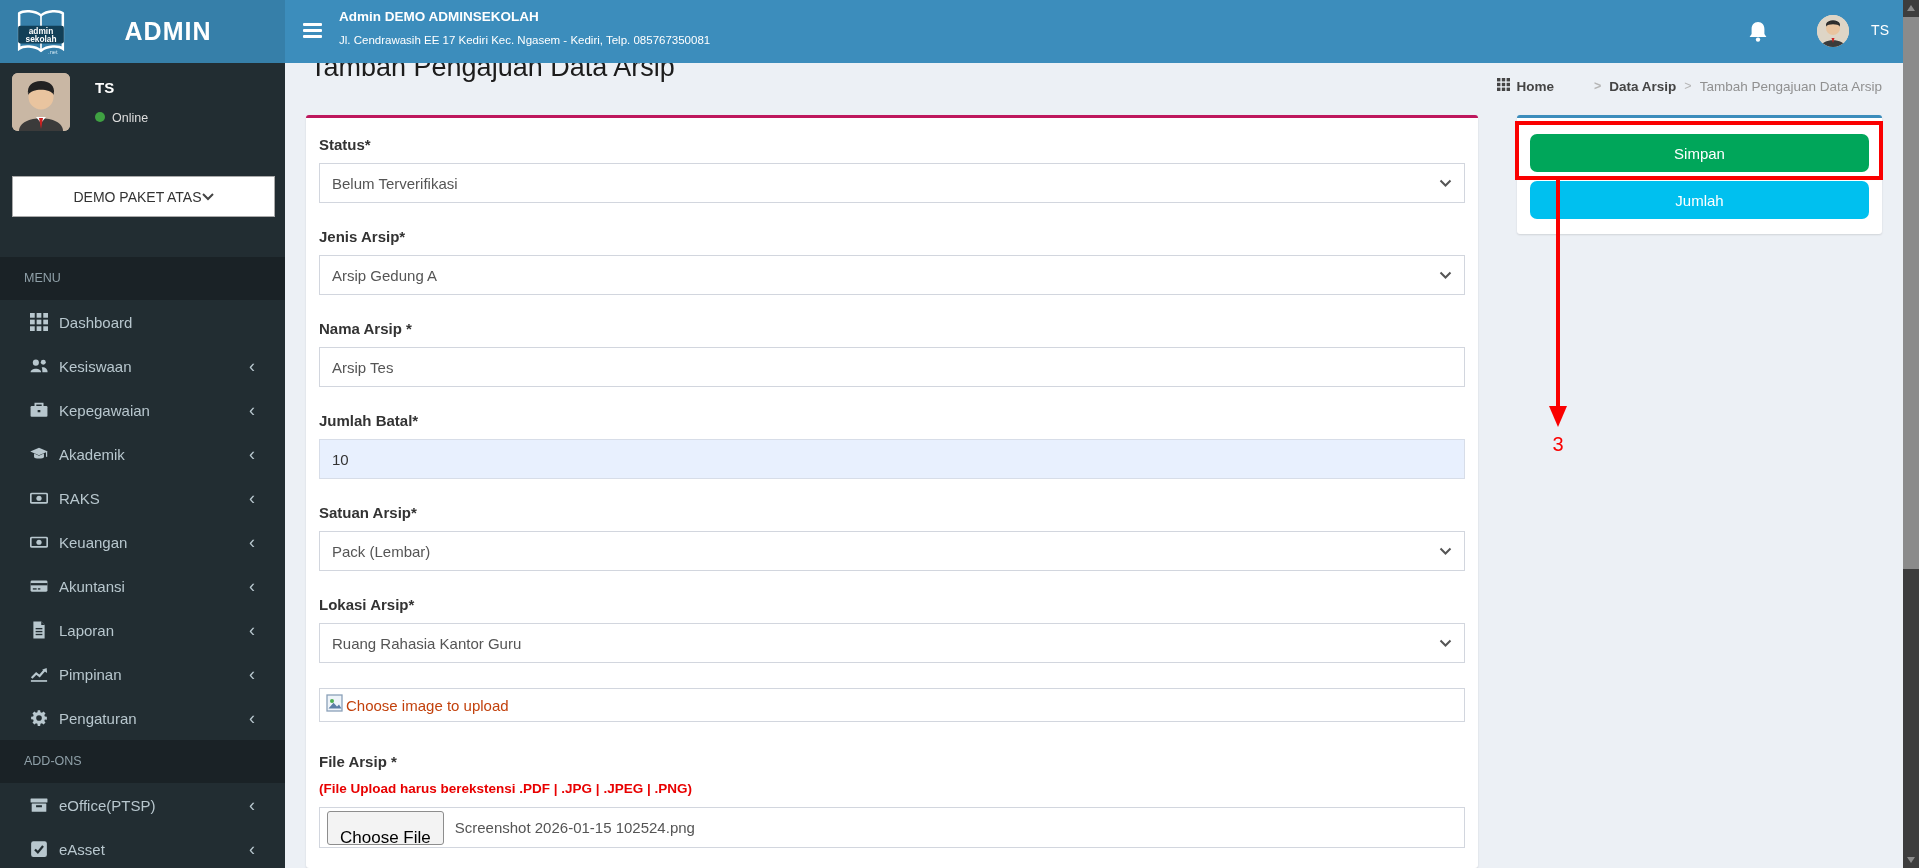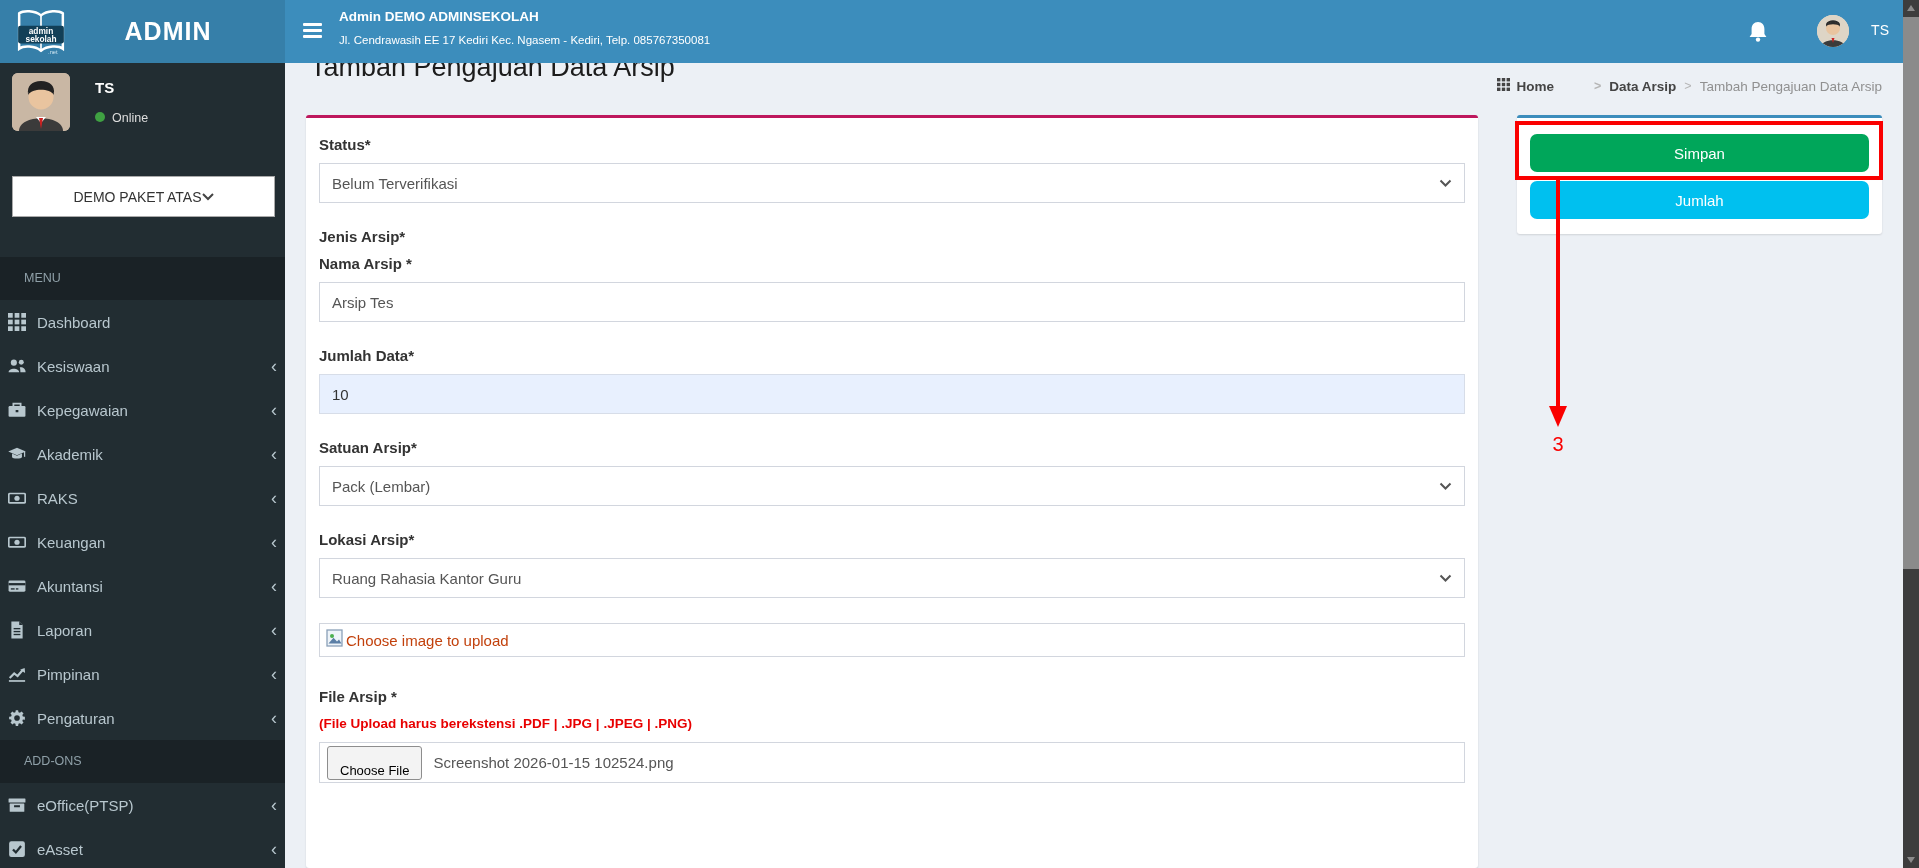--- a/index.html
+++ b/index.html
@@ -30,21 +30,21 @@
   .user-status { position:absolute; left:95px; top:48px; color:#ddd; font-size:12.5px; }
   .status-dot { display:inline-block; width:10px; height:10px; border-radius:50%; background:#3fa142; margin-right:7px; }
   .paket-select { position:absolute; left:12px; top:113px; width:263px; height:41px; background:#fff; border:1px solid #aaa;
      display:flex; align-items:center; padding:0 12px; font-size:14px; color:#333; cursor:pointer; justify-content:center; }
   .menu-header { position:absolute; left:0; width:285px; height:43px; background:#1a2226; color:#8fa0a8; font-size:12.5px; line-height:43px; padding-left:24px; }
   .hdr-menu { top:194px; }
   .hdr-addons { top:677px; }
   ul.side-menu { position:absolute; left:0; width:285px; list-style:none; }
   .menu-main { top:237px; }
   .menu-addons { top:720px; }
-  ul.side-menu li { height:44px; display:flex; align-items:center; padding:0 8px; color:#b8c7ce; font-size:15px; cursor:pointer; }
+  ul.side-menu li { height:44px; display:flex; align-items:center; padding:0 30px; color:#b8c7ce; font-size:15px; cursor:pointer; }
   ul.side-menu li .mi { width:18px; height:18px; margin-right:11px; flex:0 0 18px; }
   ul.side-menu li .chev { margin-left:auto; font-size:18px; line-height:18px; color:#b8c7ce; }
 
   
   .page-title { position:absolute; left:310px; top:52px; font-size:27px; font-weight:400; color:#1c1c1c; }
   .breadcrumb { position:absolute; left:1100px; top:78px; width:782px; display:flex; justify-content:flex-end; align-items:center; font-size:13.5px; color:#444; }
   .breadcrumb .crumb { margin-left:8px; display:flex; align-items:center; }
   .breadcrumb .crumb + .crumb::before { content:">"; color:#b5b5b5; margin-right:8px; font-size:12.5px; }
   .crumb-link { font-weight:600; color:#444; cursor:pointer;padding-left:32px; }
   .crumb-active { color:#909090; }
@@ -57,21 +57,21 @@
   .ctl { width:1146px; height:40px; border:1px solid #d2d6de; background:#fff; font-size:15px; color:#555;
     display:flex; align-items:center; padding:0 12px; margin-bottom:25px; }
   .ctl-select { justify-content:space-between; cursor:pointer; }
   input.ctl { display:block; line-height:38px; font-family:"Liberation Sans",sans-serif; }
   .ctl-autofill { background:#e8f0fe; border-color:#d7dde8; color:#333; }
   .upload-box { width:1146px; height:34px; border:1px solid #d2d6de; display:flex; align-items:center; padding:0 6px; margin-bottom:31px; cursor:pointer; }
   .upload-box .alt-text { color:#c2410c; font-size:15px; margin-left:2px; }
   .file-note { color:#e80000; font-size:13.5px; font-weight:700; line-height:17px; margin:8px 0 10px; }
   .file-box { width:1146px; height:41px; border:1px solid #d2d6de; display:flex; align-items:center; padding:0 7px; }
   .file-btn { height:29px; padding:16px 12px; background:#f3f3f3; border:1px solid #8d8d8d; border-radius:3px;
-    font-size:13px; color:#000; font-family:"Liberation Sans",sans-serif; cursor:pointer; }
+    font-size:17px; color:#000; font-family:"Liberation Sans",sans-serif; cursor:pointer; }
   .file-name { margin-left:11px; font-size:15px; color:#555; }
 
   
   .action-card { position:absolute; left:1517px; top:115px; width:365px; height:119px; background:#fff;
     border-top:3px solid #3c8dbc; border-radius:3px; box-shadow:0 1px 2px rgba(0,0,0,.12); }
   .btn { position:absolute; left:13px; width:339px; height:38px; border:none; border-radius:7px; color:#fff;
     font-size:15px; font-family:"Liberation Sans",sans-serif; cursor:pointer; }
   .btn-save { top:16px; background:#00a65a; }
   .btn-cancel { top:63px; background:#00c0ef; }
 
@@ -313,25 +313,31 @@
   <div class="form-card">
     <label>Status*</label>
     <div class="ctl ctl-select">
       <span>Belum Terverifikasi</span>
       <svg width="13" height="9" viewBox="0 0 13 9">
           <polyline points="1.5,1.5 6.5,6.5 11.5,1.5" fill="none" stroke="#555" stroke-width="2"></polyline>
         </svg>
     </div>
 
     <label>Jenis Arsip*</label>
+    <div class="ctl ctl-select">
+      <span>Arsip Gedung A</span>
+      <svg width="13" height="9" viewBox="0 0 13 9">
+          <polyline points="1.5,1.5 6.5,6.5 11.5,1.5" fill="none" stroke="#555" stroke-width="2"></polyline>
+        </svg>
+    </div>
 
     <label>Nama Arsip *</label>
     <input class="ctl" type="text" value="Arsip Tes" style="">
 
-    <label>Jumlah Data*</label>
+    <label>Jumlah Batal*</label>
     <input class="ctl ctl-autofill" type="text" value="10" style="">
 
     <label>Satuan Arsip*</label>
     <div class="ctl ctl-select">
       <span>Pack (Lembar)</span>
       <svg width="13" height="9" viewBox="0 0 13 9">
           <polyline points="1.5,1.5 6.5,6.5 11.5,1.5" fill="none" stroke="#555" stroke-width="2"></polyline>
         </svg>
     </div>
 

